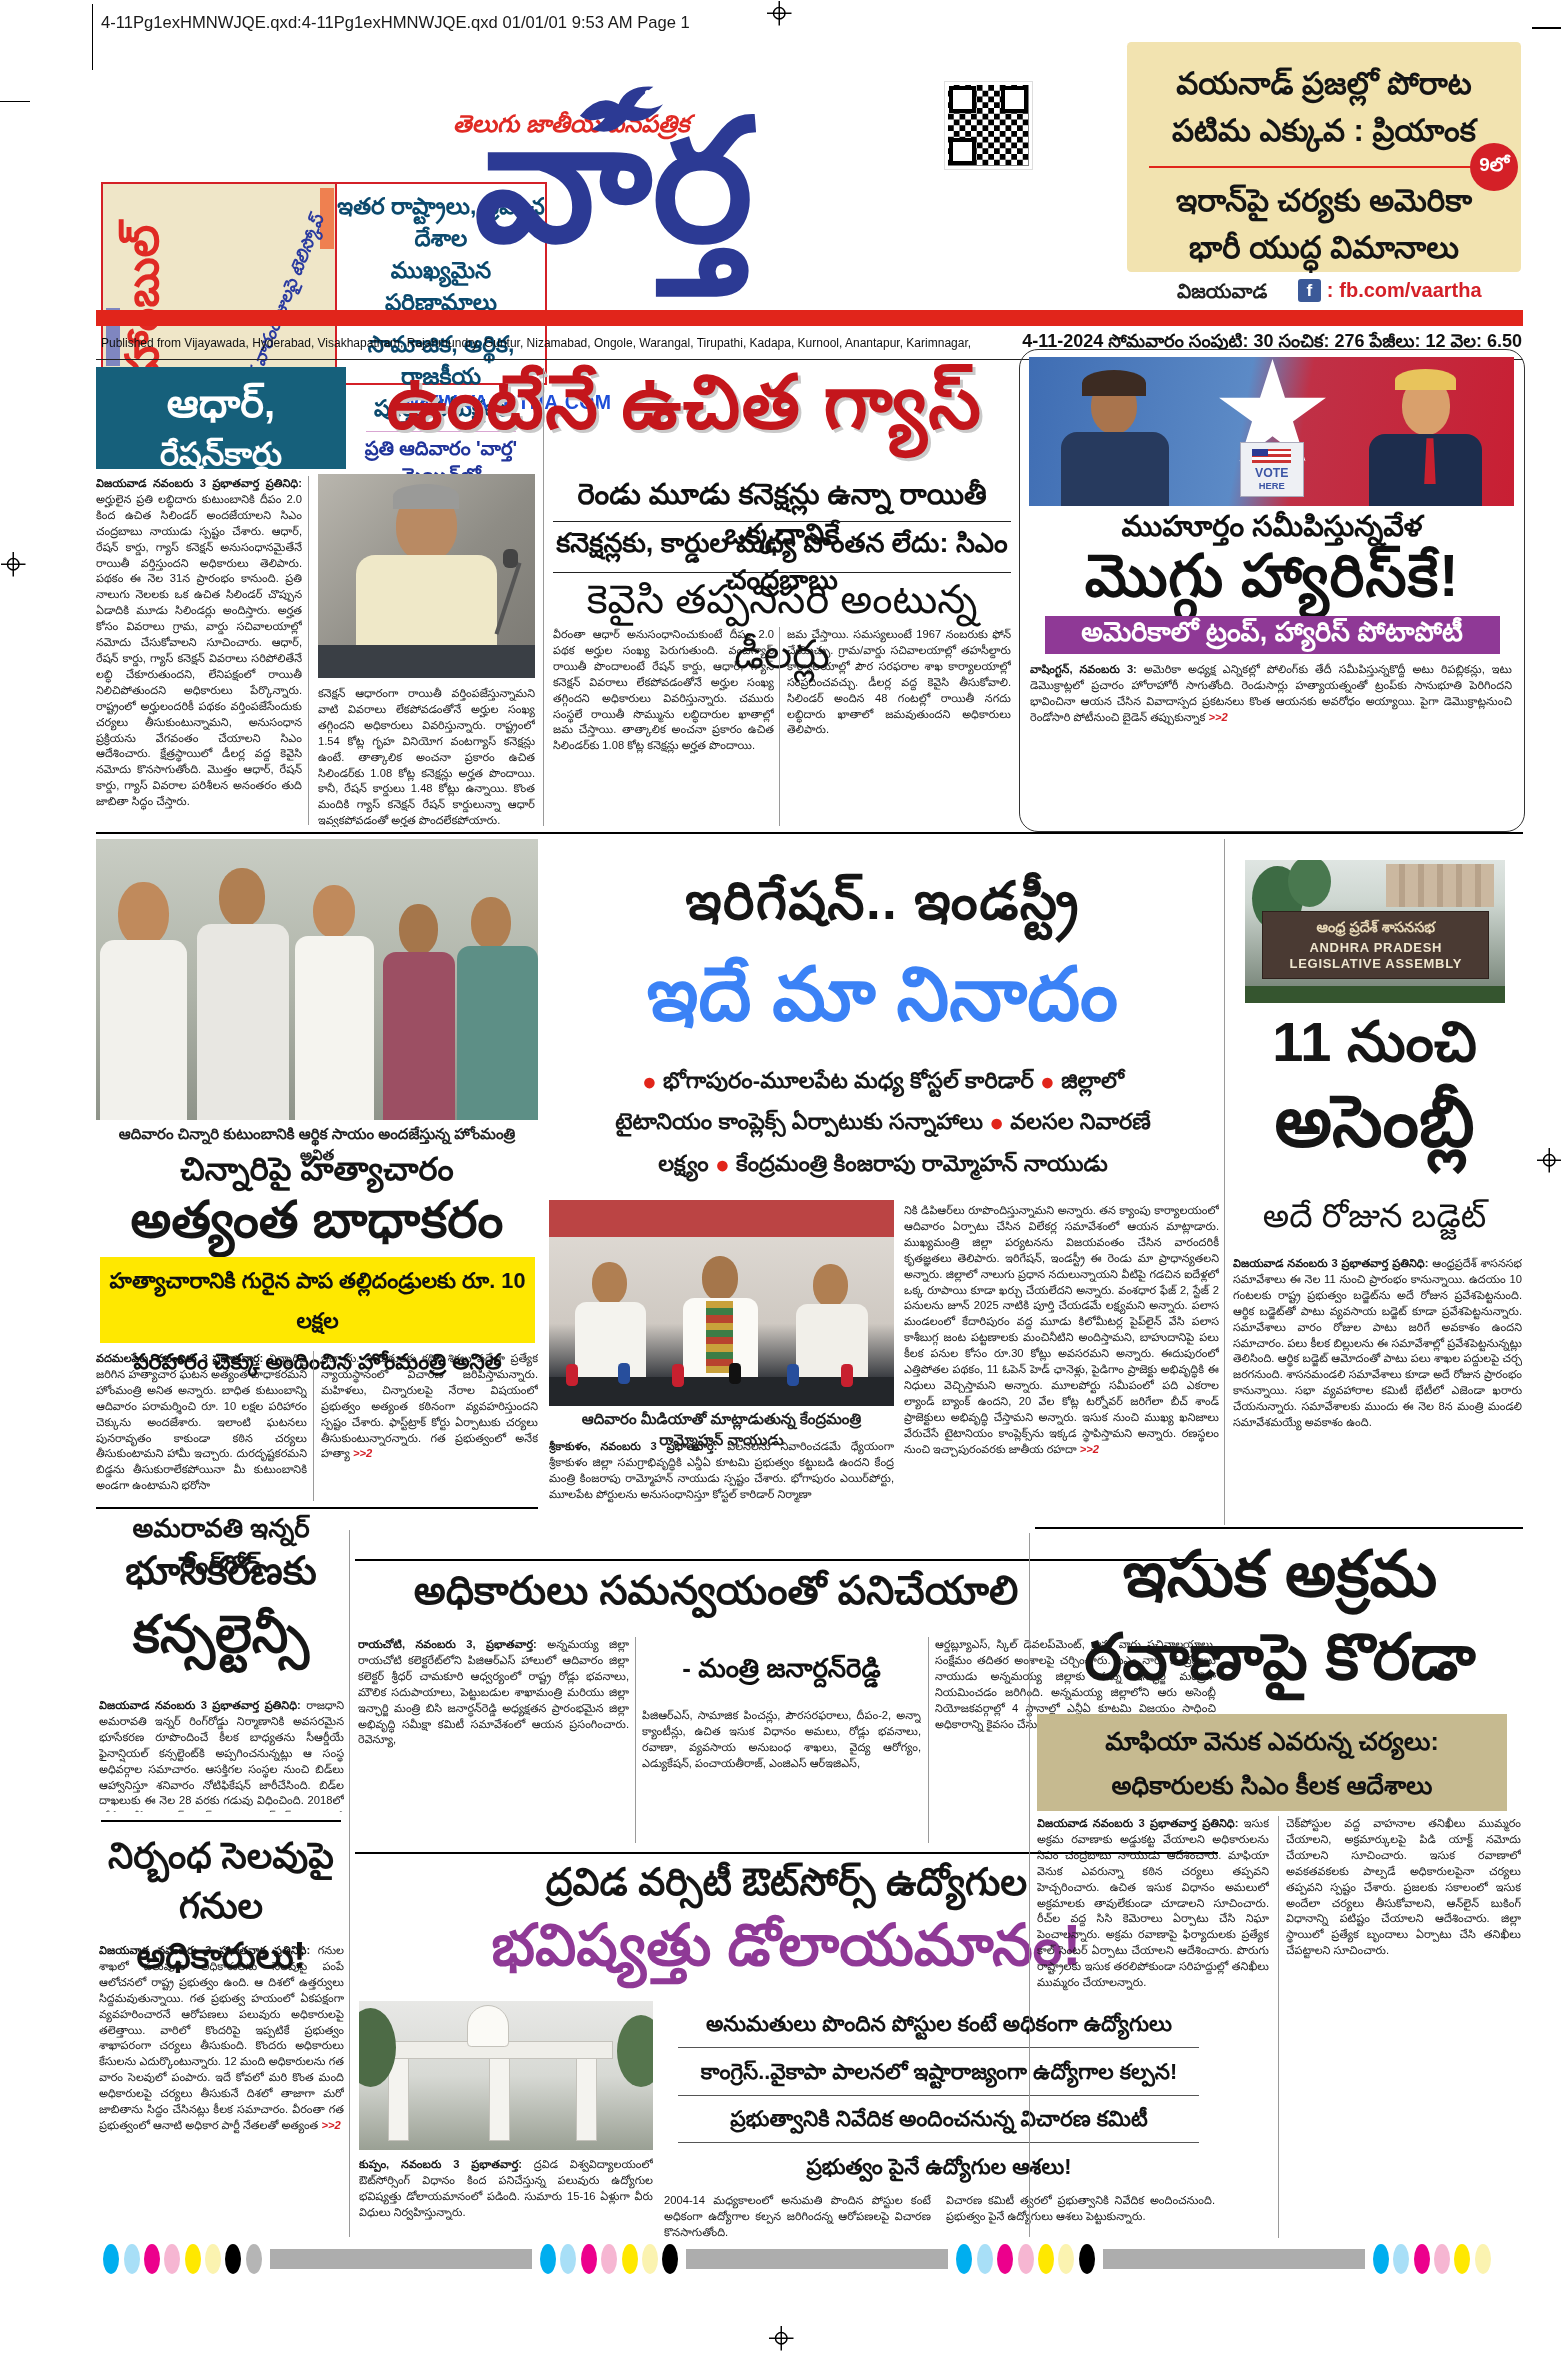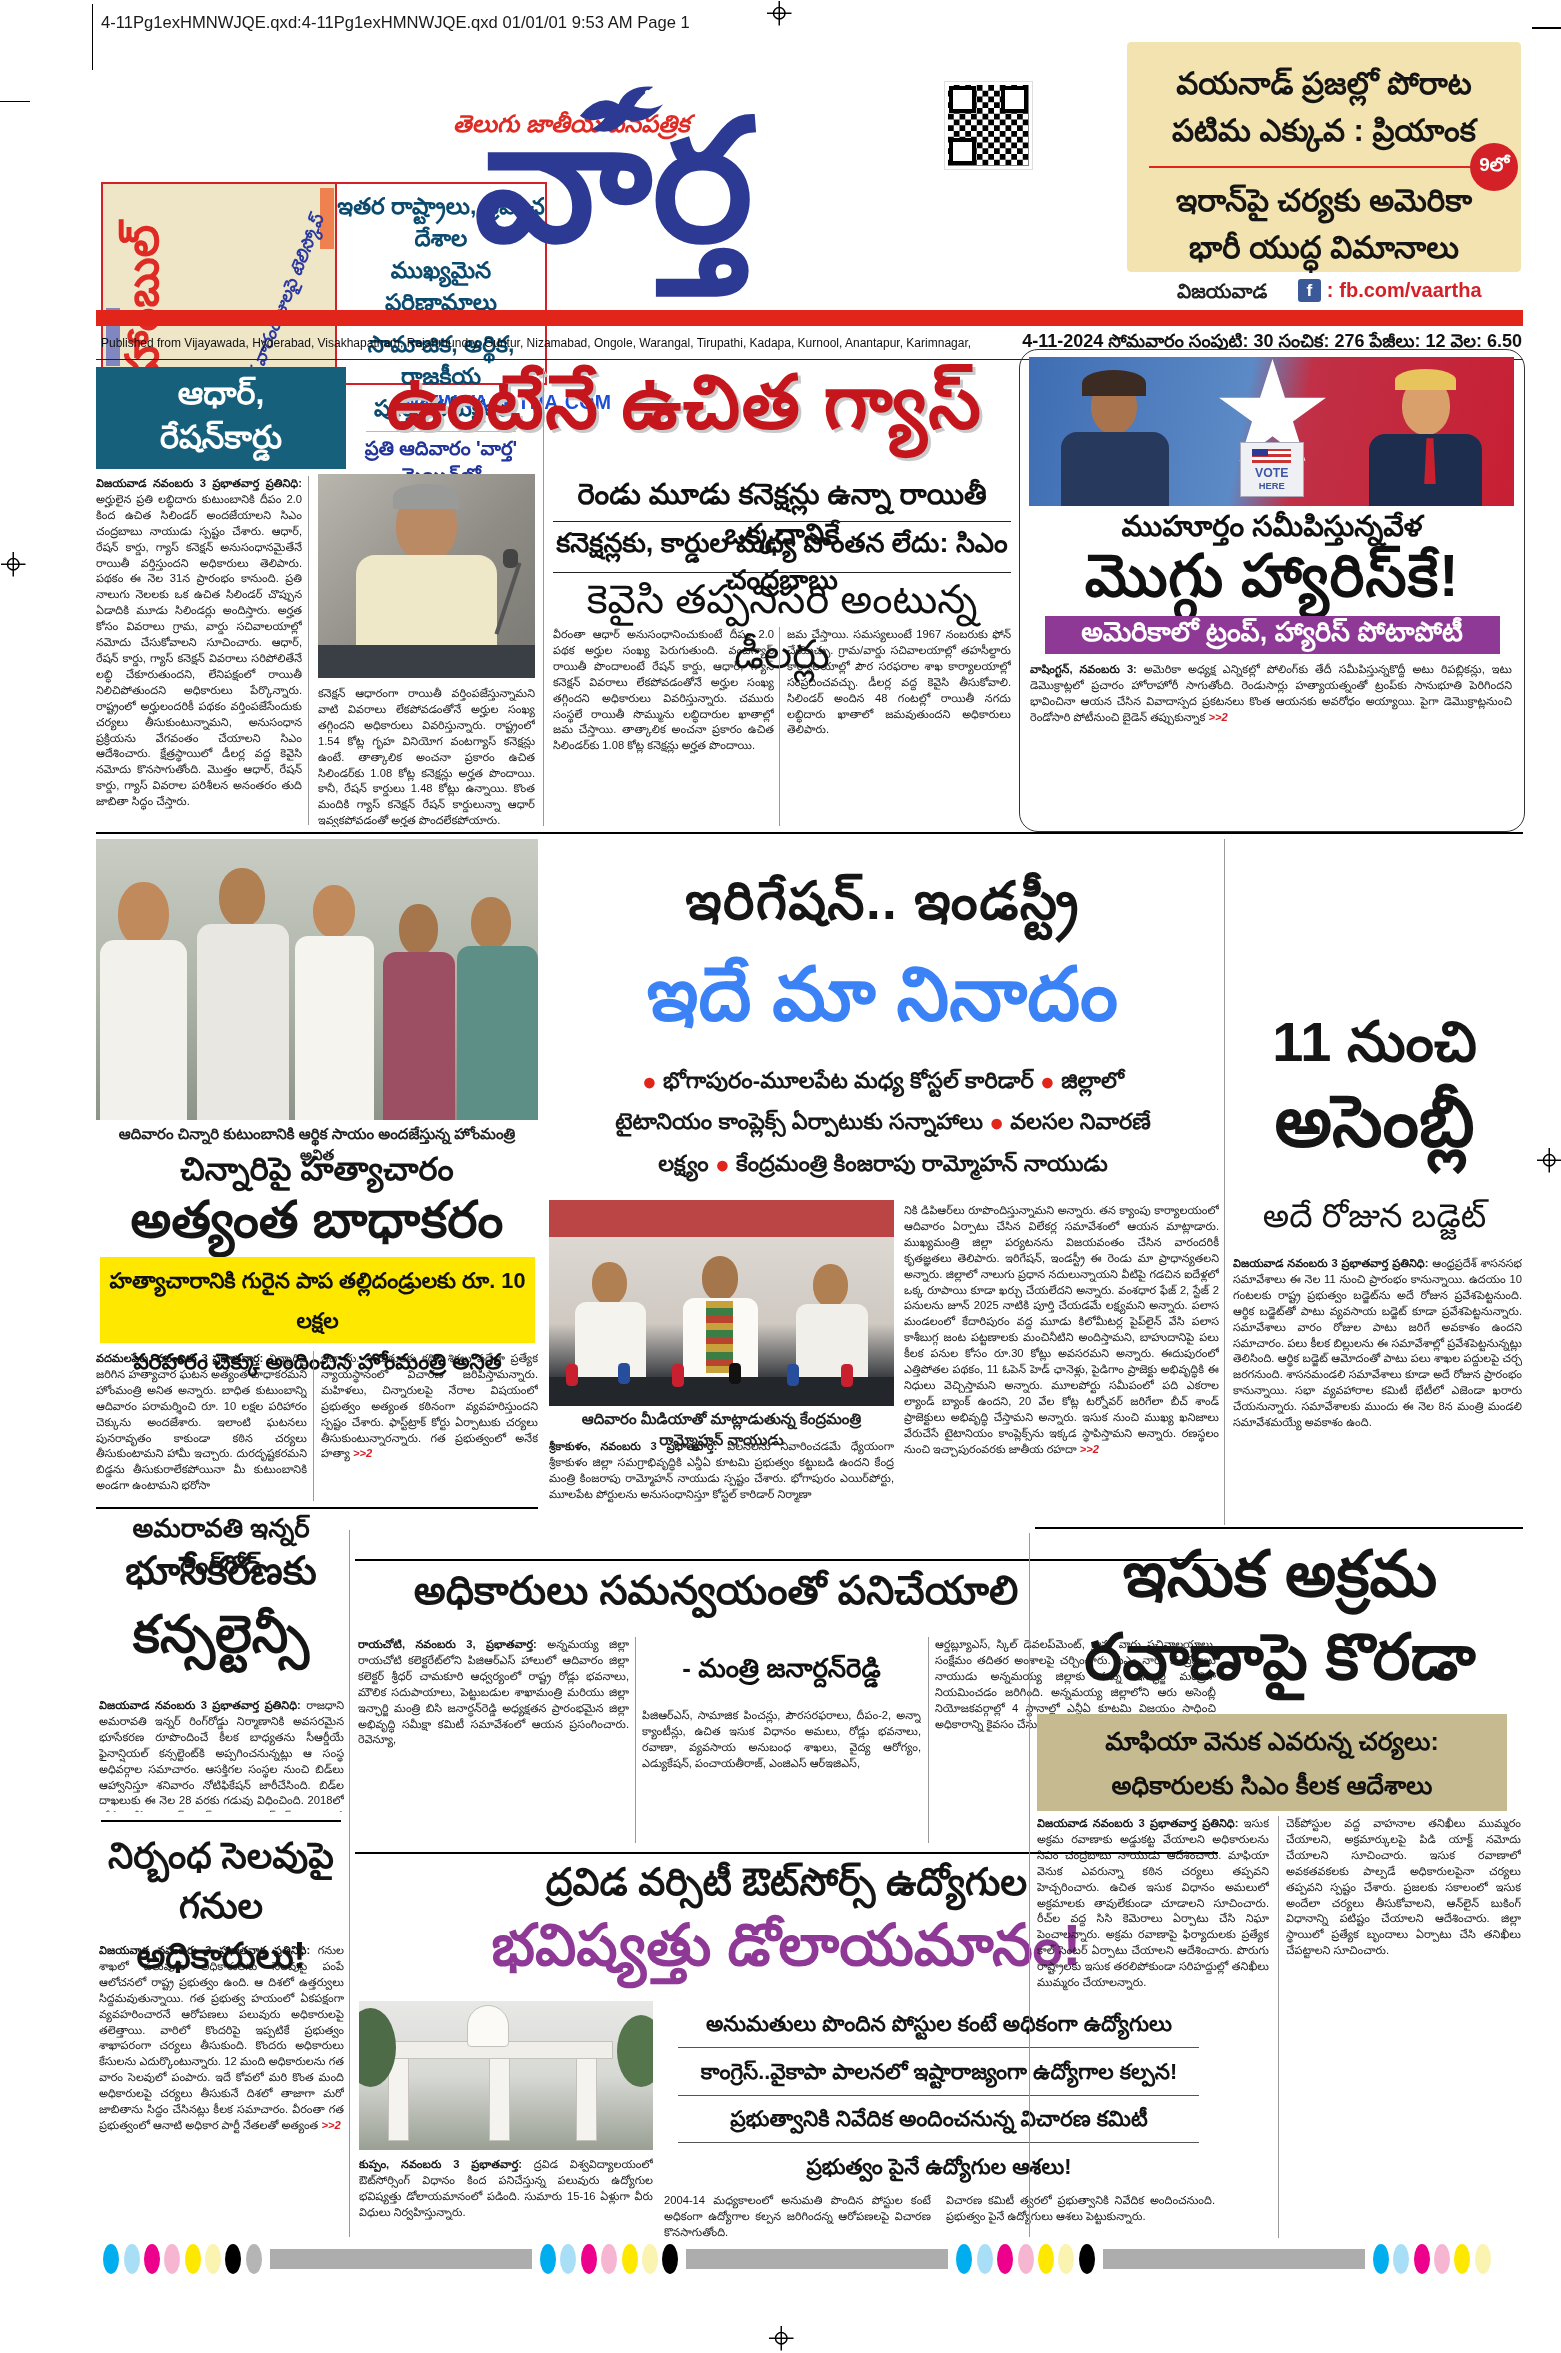--- a/index.html
+++ b/index.html
@@ -134,21 +134,21 @@
     <span style="color:#d42027;font-weight:700;font-size:20px">fb.com/vaartha</span>
   </div>
 
   <div class="abs redbar" style="left:96px;top:310px;width:1427px;height:16px"></div>
 
   <div class="abs" style="left:101px;top:336px;width:873px;font-size:12px;color:#111;white-space:nowrap;overflow:hidden">Published from Vijayawada,  Hyderabad, Visakhapatnam, Rajahmundry, Guntur, Nizamabad, Ongole, Warangal, Tirupathi, Kadapa, Kurnool, Anantapur,  Karimnagar, Mahabubnagar, Khammam, Nellore, Nalgonda, Tadepalligudem, Srikakulam</div>
   <div class="abs" style="left:982px;top:331px;width:540px;text-align:right;font-size:18px;font-weight:700;color:#111">4-11-2024  సోమవారం సంపుటి: 30 సంచిక: 276  పేజీలు: 12   వెల: 6.50</div>
   <div class="abs thinrule" style="left:96px;top:359px;width:1427px"></div>
 
   <div class="abs teal-box" style="left:96px;top:367px;width:250px;height:102px">
-    <div style="font-size:32px;padding-top:8px">ఆధార్,</div>
+    <div style="font-size:40px;padding-top:14px">ఆధార్,</div>
     <div style="font-size:32px">రేషన్‌కార్డు</div>
   </div>
 
   <div class="abs lead-headline" style="left:354px;top:359px;width:661px">ఉంటేనే ఉచిత గ్యాస్</div>
 
   <div class="abs photo" style="left:318px;top:474px;width:217px;height:204px;background:linear-gradient(135deg,#b9b6ae,#8e8c85 55%,#7a7872)">
     <div style="position:absolute;left:78px;top:19px;width:61px;height:69px;background:#b98a63;border-radius:44% 44% 48% 48%"></div>
     <div style="position:absolute;left:75px;top:10px;width:66px;height:24.5px;background:#9a9a98;border-radius:50% 50% 0 0"></div>
     <div style="position:absolute;left:38px;top:81px;width:141px;height:94px;background:#efe8c8;border-radius:19px 19px 0 0"></div>
     <div style="position:absolute;left:0;bottom:0;width:100%;height:33px;background:#3a3f45"></div>
@@ -271,20 +271,31 @@
   <div class="abs caption" style="left:549px;top:1410px;width:345px">ఆదివారం మీడియాతో మాట్లాడుతున్న కేంద్రమంత్రి రామ్మోహన్ నాయుడు</div>
 
   <p class="abs body" style="left:549px;top:1439px;width:345px;height:84px">
     <b>శ్రీకాకుళం, నవంబరు 3 ప్రభాతవార్త:</b> <span>వలసలను నివారించడమే ధ్యేయంగా శ్రీకాకుళం జిల్లా సమగ్రాభివృద్ధికి ఎన్డీఏ కూటమి ప్రభుత్వం కట్టుబడి ఉందని కేంద్ర మంత్రి కింజరాపు రామ్మోహన్ నాయుడు స్పష్టం చేశారు. భోగాపురం ఎయిర్‌పోర్టు, మూలపేట పోర్టులను అనుసంధానిస్తూ కోస్టల్ కారిడార్ నిర్మాణా</span>
   </p>
   <p class="abs body" style="left:904px;top:1203px;width:315px;height:319px">
     <span>నికి డిపిఆర్‌లు రూపొందిస్తున్నామని అన్నారు. తన క్యాంపు కార్యాలయంలో ఆదివారం ఏర్పాటు చేసిన విలేకర్ల సమావేశంలో ఆయన మాట్లాడారు. ముఖ్యమంత్రి జిల్లా పర్యటనను విజయవంతం చేసిన వారందరికీ కృతజ్ఞతలు తెలిపారు. ఇరిగేషన్, ఇండస్ట్రీ ఈ రెండు మా ప్రాధాన్యతలని అన్నారు. జిల్లాలో నాలుగు ప్రధాన నదులున్నాయని వీటిపై గడచిన ఐదేళ్లలో ఒక్క రూపాయి కూడా ఖర్చు చేయలేదని అన్నారు. వంశధార ఫేజ్ 2, స్టేజ్ 2 పనులను జూన్ 2025 నాటికి పూర్తి చేయడమే లక్ష్యమని అన్నారు. పలాస మండలంలో కేదారిపురం వద్ద మూడు కిలోమీటర్ల పైప్‌లైన్ వేసి పలాస కాశీబుగ్గ జంట పట్టణాలకు మంచినీటిని అందిస్తామని, బాహుదానిపై పలు కీలక పనుల కోసం రూ.30 కోట్లు అవసరమని అన్నారు. ఈదుపురంలో ఎత్తిపోతల పథకం, 11 ఓపెన్ హెడ్ ఛానెళ్లు, పైడిగాం ప్రాజెక్టు అభివృద్ధికి ఈ నిధులు వెచ్చిస్తామని అన్నారు. మూలపోర్టు సమీపంలో పది ఎకరాల ల్యాండ్ బ్యాంక్ ఉందని, 20 వేల కోట్ల టర్నోవర్ జరిగేలా బీచ్ శాండ్ ప్రాజెక్టులు అభివృద్ధి చేస్తామని అన్నారు. ఇసుక నుంచి ముఖ్య ఖనిజాలు వేరుచేసే టైటానియం కాంప్లెక్స్‌ను ఇక్కడ స్థాపిస్తామని అన్నారు. రణస్థలం నుంచి ఇచ్చాపురంవరకు జాతీయ రహదా</span> <span class="cont">&gt;&gt;2</span>
   </p>
 
   <div class="abs vrule" style="left:1224px;top:839px;height:686px"></div>
+  <div class="abs photo" style="left:1245px;top:860px;width:260px;height:143px;background:linear-gradient(180deg,#dfe5e2 0%,#cdd6d0 30%,#6d7b6e 100%)">
+    <div style="position:absolute;left:7.2px;top:5.8px;width:51px;height:65px;background:#3d6b44;border-radius:50%"></div>
+    <div style="position:absolute;left:43px;top:-4.3px;width:43px;height:51px;background:#49784f;border-radius:50%"></div>
+    <div style="position:absolute;right:11.5px;top:4.3px;width:108px;height:43px;background:repeating-linear-gradient(90deg,#cbb8a0 0 13px,#b7a28a 13px 19px)"></div>
+    <div style="position:absolute;left:17.3px;top:51px;width:225px;height:66px;background:#4a3a33;border:1.4px solid #2e211c;display:flex;flex-direction:column;align-items:center;justify-content:center;gap:1.4px">
+      <div style="color:#e8d9b8;font-weight:700;font-size:14.4px">ఆంధ్ర ప్రదేశ్ శాసనసభ</div>
+      <div style="color:#efe6cf;font-weight:700;font-size:13px;letter-spacing:0.7px">ANDHRA PRADESH</div>
+      <div style="color:#efe6cf;font-weight:700;font-size:13px;letter-spacing:0.7px">LEGISLATIVE ASSEMBLY</div>
+    </div>
+    <div style="position:absolute;left:0;bottom:0;width:100%;height:17.3px;background:#35552f"></div>
+  </div>
   <div class="abs big-black" style="left:1228px;top:1009px;width:293px;font-size:56px">11 నుంచి</div>
   <div class="abs big-black" style="left:1228px;top:1080px;width:293px;font-size:72px">అసెంబ్లీ</div>
   <div class="abs big-black" style="left:1228px;top:1197px;width:293px;font-size:33px;font-weight:500">అదే రోజున బడ్జెట్</div>
   <p class="abs body" style="left:1233px;top:1256px;width:289px;height:266px">
     <b>విజయవాడ నవంబరు 3 ప్రభాతవార్త ప్రతినిధి:</b> <span>ఆంధ్రప్రదేశ్ శాసనసభ సమావేశాలు ఈ నెల 11 నుంచి ప్రారంభం కానున్నాయి. ఉదయం 10 గంటలకు రాష్ట్ర ప్రభుత్వం బడ్జెట్‌ను అదే రోజున ప్రవేశపెట్టనుంది. ఆర్థిక బడ్జెట్‌తో పాటు వ్యవసాయ బడ్జెట్ కూడా ప్రవేశపెట్టనున్నారు. సమావేశాలు వారం రోజుల పాటు జరిగే అవకాశం ఉందని సమాచారం. పలు కీలక బిల్లులను ఈ సమావేశాల్లో ప్రవేశపెట్టనున్నట్లు తెలిసింది. ఆర్థిక బడ్జెట్ ఆమోదంతో పాటు పలు శాఖల పద్దులపై చర్చ జరగనుంది. శాసనమండలి సమావేశాలు కూడా అదే రోజున ప్రారంభం కానున్నాయి. సభా వ్యవహారాల కమిటీ భేటీలో ఎజెండా ఖరారు చేయనున్నారు. సమావేశాలకు ముందు ఈ నెల 8న మంత్రి మండలి సమావేశమయ్యే అవకాశం ఉంది.</span>
   </p>
 
   <div class="abs big-black" style="left:96px;top:1513px;width:250px;font-size:26px">అమరావతి ఇన్నర్ రింగ్‌రోడ్</div>
   <div class="abs big-black" style="left:96px;top:1549px;width:250px;font-size:39px">భూసేకరణకు</div>
   <div class="abs big-black" style="left:96px;top:1604px;width:250px;font-size:52px">కన్సల్టెన్సీ</div>

